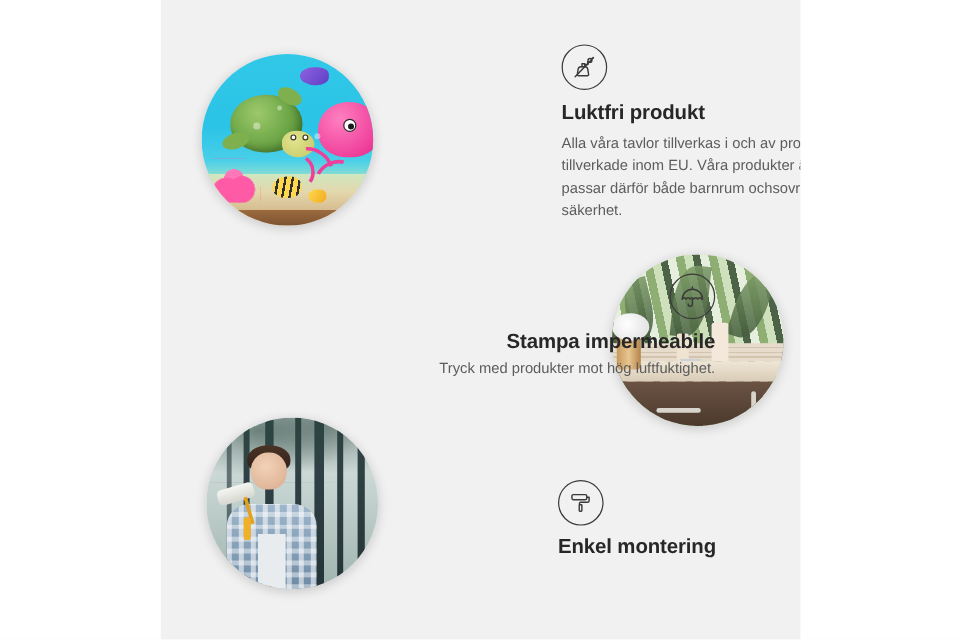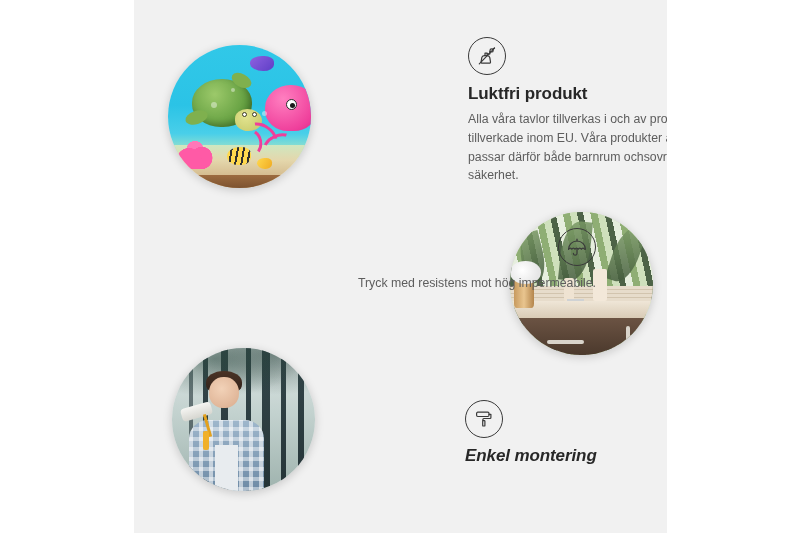--- a/index.html
+++ b/index.html
@@ -258,21 +258,21 @@
   #feature-odour h2 { margin-bottom: 6px; }
 
   
   #feature-water { left: 160px; top: 228px; width: 302px; text-align: right; }
   #feature-water .icon-wrap { display:flex; justify-content:flex-end; margin-bottom: 8px; }
   #feature-water h2 { margin-bottom: 3px; }
 
   
   #feature-mount { left: 331px; top: 400px; width: 300px; text-align: left; }
   #feature-mount .icon-circle { margin-bottom: 7px; }
-  #feature-mount h2 { margin-bottom: 2px; font-style: italic; }
+  #feature-mount h2 { margin-bottom: 2px; }
 
   .ico { display:block; }
 </style>
 </head>
 <body>
 
 <div class="page">
   <div class="panel">
 
     <div class="circle" id="circle-sea">
@@ -340,21 +340,22 @@
       <div class="icon-wrap">
         <div class="icon-circle">
           <svg class="ico" width="24" height="24" viewBox="0 0 24 24" fill="none" stroke="#3a3a3a" stroke-width="1.2" stroke-linecap="round" stroke-linejoin="round">
             <path d="M3.6 14.3c0-4.6 3.8-8.3 8.4-8.3s8.4 3.7 8.4 8.3"></path>
             <path d="M3.6 14.3c.9-1.6 2.3-1.6 3.2 0 .9-1.6 2.3-1.6 3.2 0 .9-1.6 2.3-1.6 3.2 0 .9-1.6 2.3-1.6 3.2 0 .9-1.6 2.3-1.6 3.2 0"></path>
             <line x1="12" y1="6" x2="12" y2="4.2"></line>
             <path d="M12 14.3v4.1c0 1-.8 1.8-1.8 1.8s-1.8-.8-1.8-1.8"></path>
           </svg>
         </div>
       </div>
-      <p>Tryck med resistens mot hög impermeabile.</p>
+      <h2>Stampa impermeabile</h2>
+      <p>Tryck med produkter mot hög luftfuktighet.</p>
     </div>
 
     <div class="circle" id="circle-painter">
       <div class="art">
         <div class="forest-bg"></div>
         <div class="tree t7"></div>
         <div class="tree t1"></div>
         <div class="tree t2"></div>
         <div class="tree t3"></div>
         <div class="tree t4"></div>

